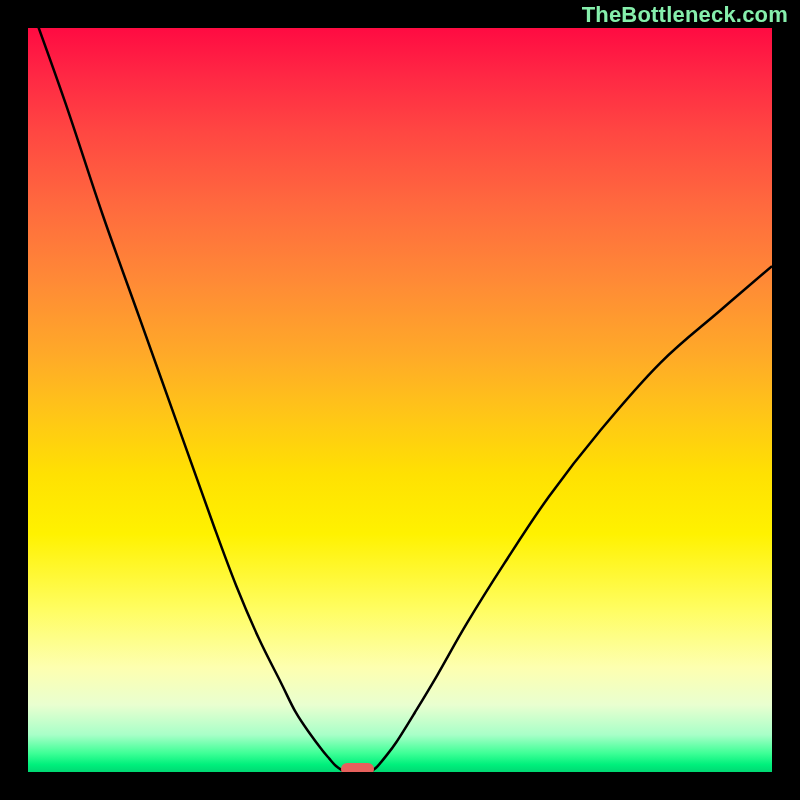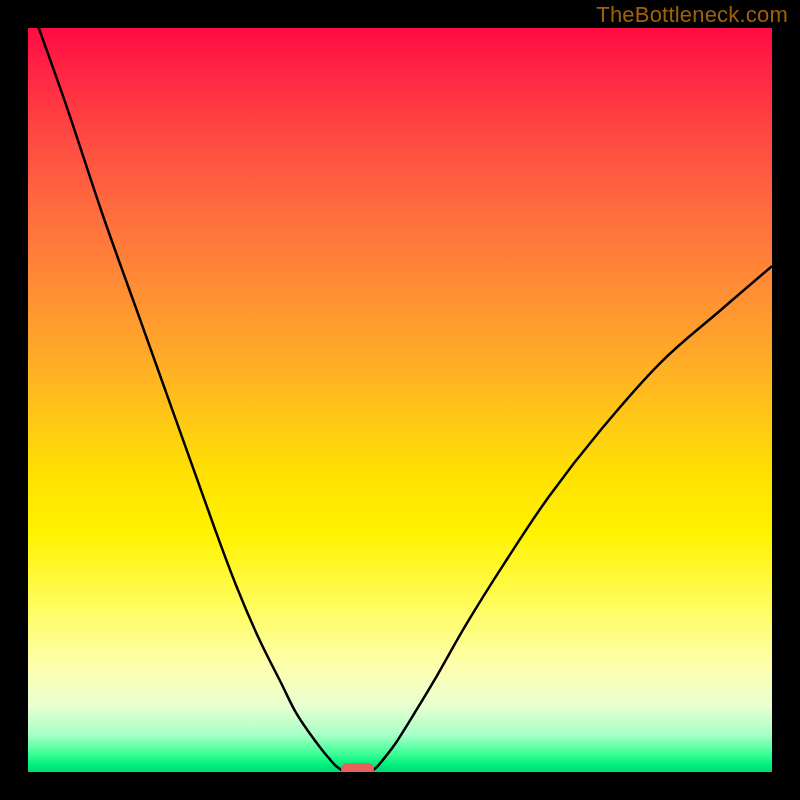--- a/index.html
+++ b/index.html
@@ -54,23 +54,23 @@
   }
   .marker {
     position: absolute;
     background: #e6605c;
     border-radius: 999px;
   }
   .watermark {
     position: absolute;
     top: 2px;
     right: 12px;
-    color: #a16207;
+    color: #86efac;
     font-size: 22px;
-    font-weight: 400;
+    font-weight: 700;
     letter-spacing: 0.2px;
     text-align: center;
   }
 </style>
 </head>
 <body>
 
 <div class="frame">
 
   <div class="plot">

